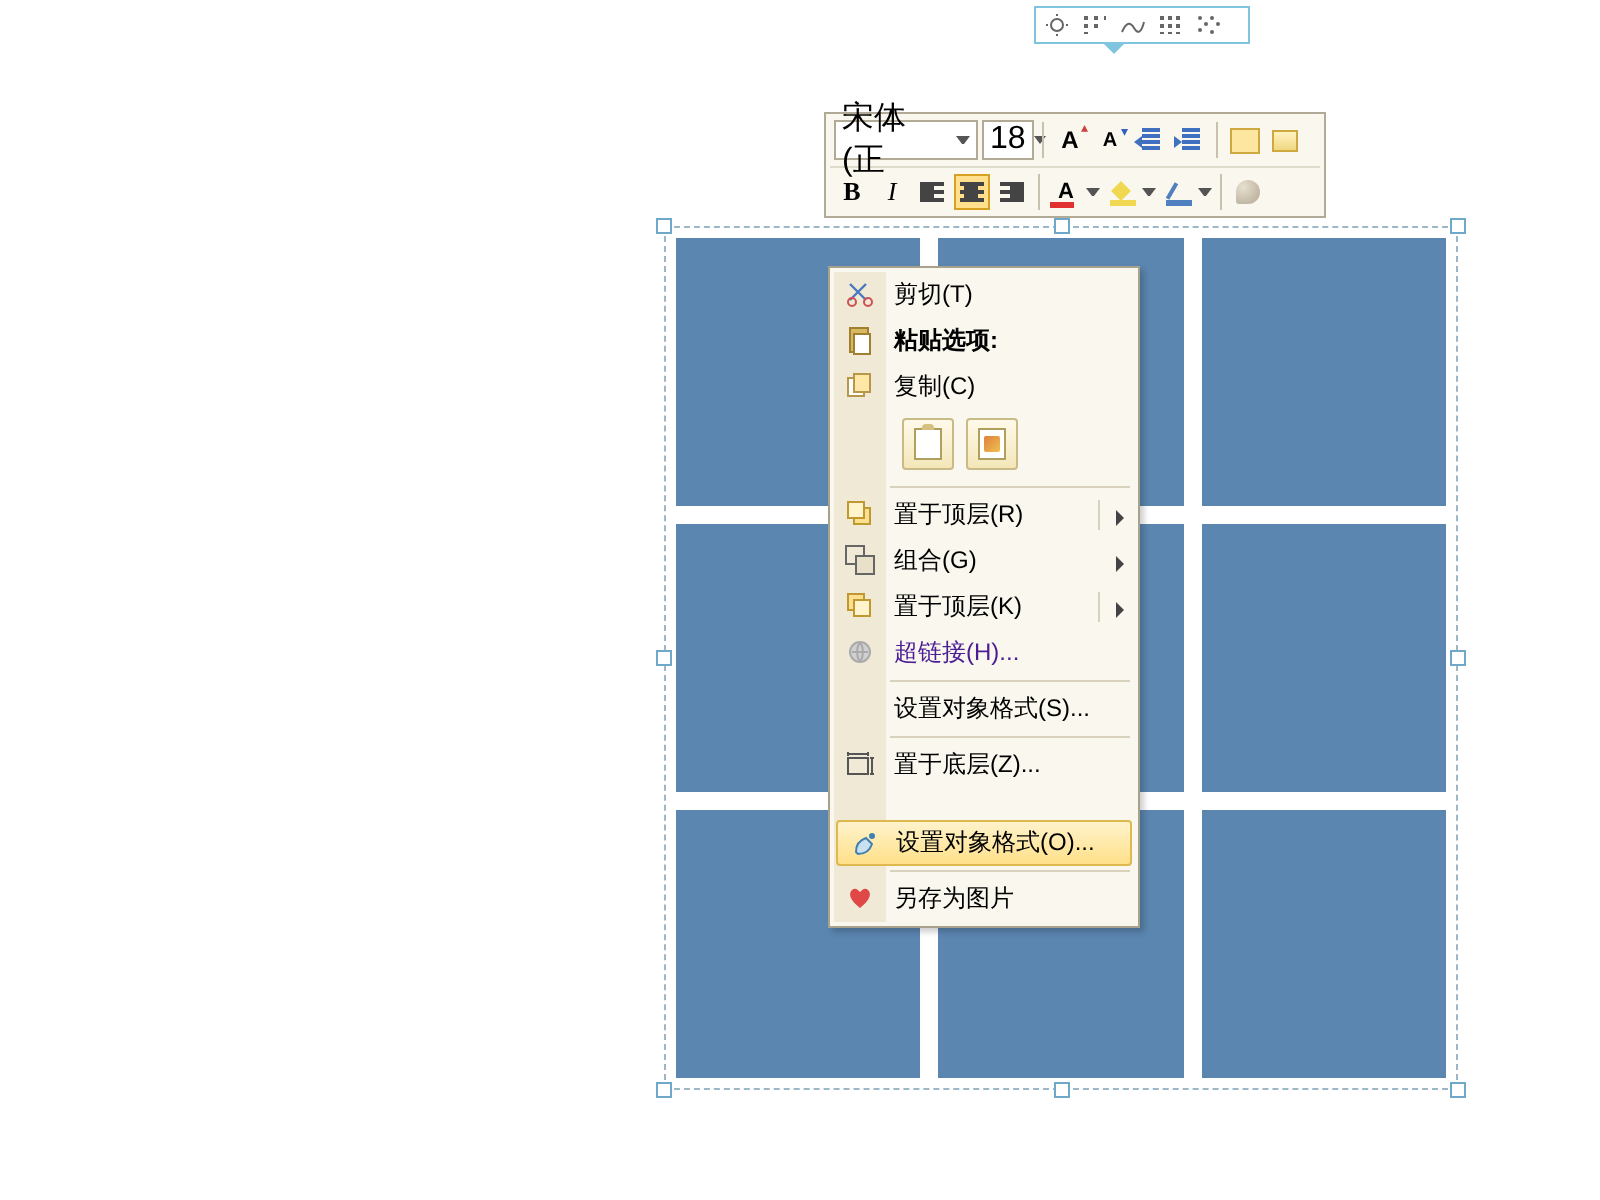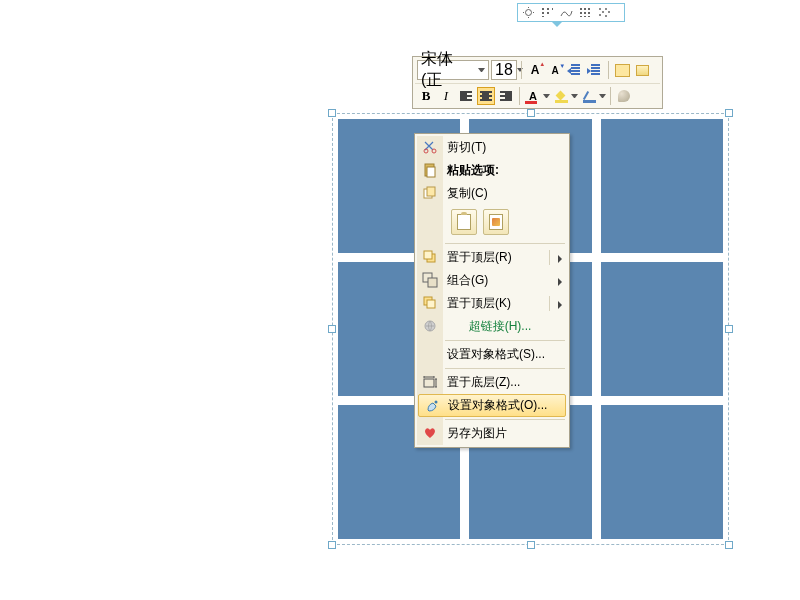--- a/index.html
+++ b/index.html
@@ -71,22 +71,22 @@
 .brush { width: 12px; height: 12px; background: radial-gradient(circle at 30% 30%, #e8e0d0, #b0a890); border-radius: 50% 50% 50% 10%; }
 .splitdd { display: flex; align-items: center; }
 .splitdd .dd { margin-left: 1px; }
 
 
 .ctx { position: absolute; top: 133px; left: 414px; width: 156px; background: #f9f7ee; border: 1px solid #a8a28c; box-shadow: 2px 2px 3px rgba(0,0,0,0.2); padding: 2px; }
 .ctx-inner { border-left: 26px solid #efe9d6; }
 .ctx-item { display: flex; align-items: center; height: 23px; padding: 0 14px 0 6px; position: relative; margin-left: -26px; padding-left: 30px; }
 .ctx-item .ico { position: absolute; left: 5px; top: 3px; width: 16px; height: 16px; }
 .ctx-item .arr { position: absolute; right: 5px; top: 9px; width: 0; height: 0; border-top: 4px solid transparent; border-bottom: 4px solid transparent; border-left: 4px solid #444; }
-.ctx-item.hover { background: linear-gradient(#fff3cc, #ffe089); border: 1px solid #e0b850; border-radius: 2px; height: 23px; margin: 0 1px 0 -25px; padding-left: 29px; }
-.ctx-item.disabled { color: #15803d; justify-content: center; }
+.ctx-item.hover { background: linear-gradient(#fff3cc, #ffe089); border: 1px solid #e0b850; border-radius: 2px; height: 23px; margin: 16px 1px 0 -25px; padding-left: 29px; }
+.ctx-item.disabled { color: #4c1d95; }
 .ctx-sep { height: 1px; background: #d8d2bc; margin: 2px 2px 2px 2px; }
 .ctx-paste-opts { display: flex; gap: 6px; padding: 4px 0 6px 34px; margin-left: -26px; }
 .paste-btn { width: 26px; height: 26px; border: 1px solid #c8bb87; background: linear-gradient(#fffaea, #f3e6b8); border-radius: 2px; display: flex; align-items: center; justify-content: center; }
 .paste-ico1 { width: 14px; height: 16px; background: #fff; border: 1px solid #b0a060; position: relative; }
 .paste-ico1::before { content: ""; position: absolute; top: -3px; left: 3px; width: 6px; height: 3px; background: #d4c080; border-radius: 2px 2px 0 0; }
 .paste-ico2 { width: 14px; height: 16px; background: #fff; border: 1px solid #b0a060; position: relative; }
 .paste-ico2::before { content: ""; position: absolute; top: 3px; left: 2px; width: 8px; height: 8px; background: linear-gradient(135deg, #e08040, #f0c050); border-radius: 1px; }
 
 
 .ico.cut svg, .ico.copy svg, .ico.paste svg, .ico.group svg, .ico.front svg, .ico.back svg, .ico.link svg, .ico.size svg, .ico.format svg, .ico.heart svg { width: 16px; height: 16px; }

